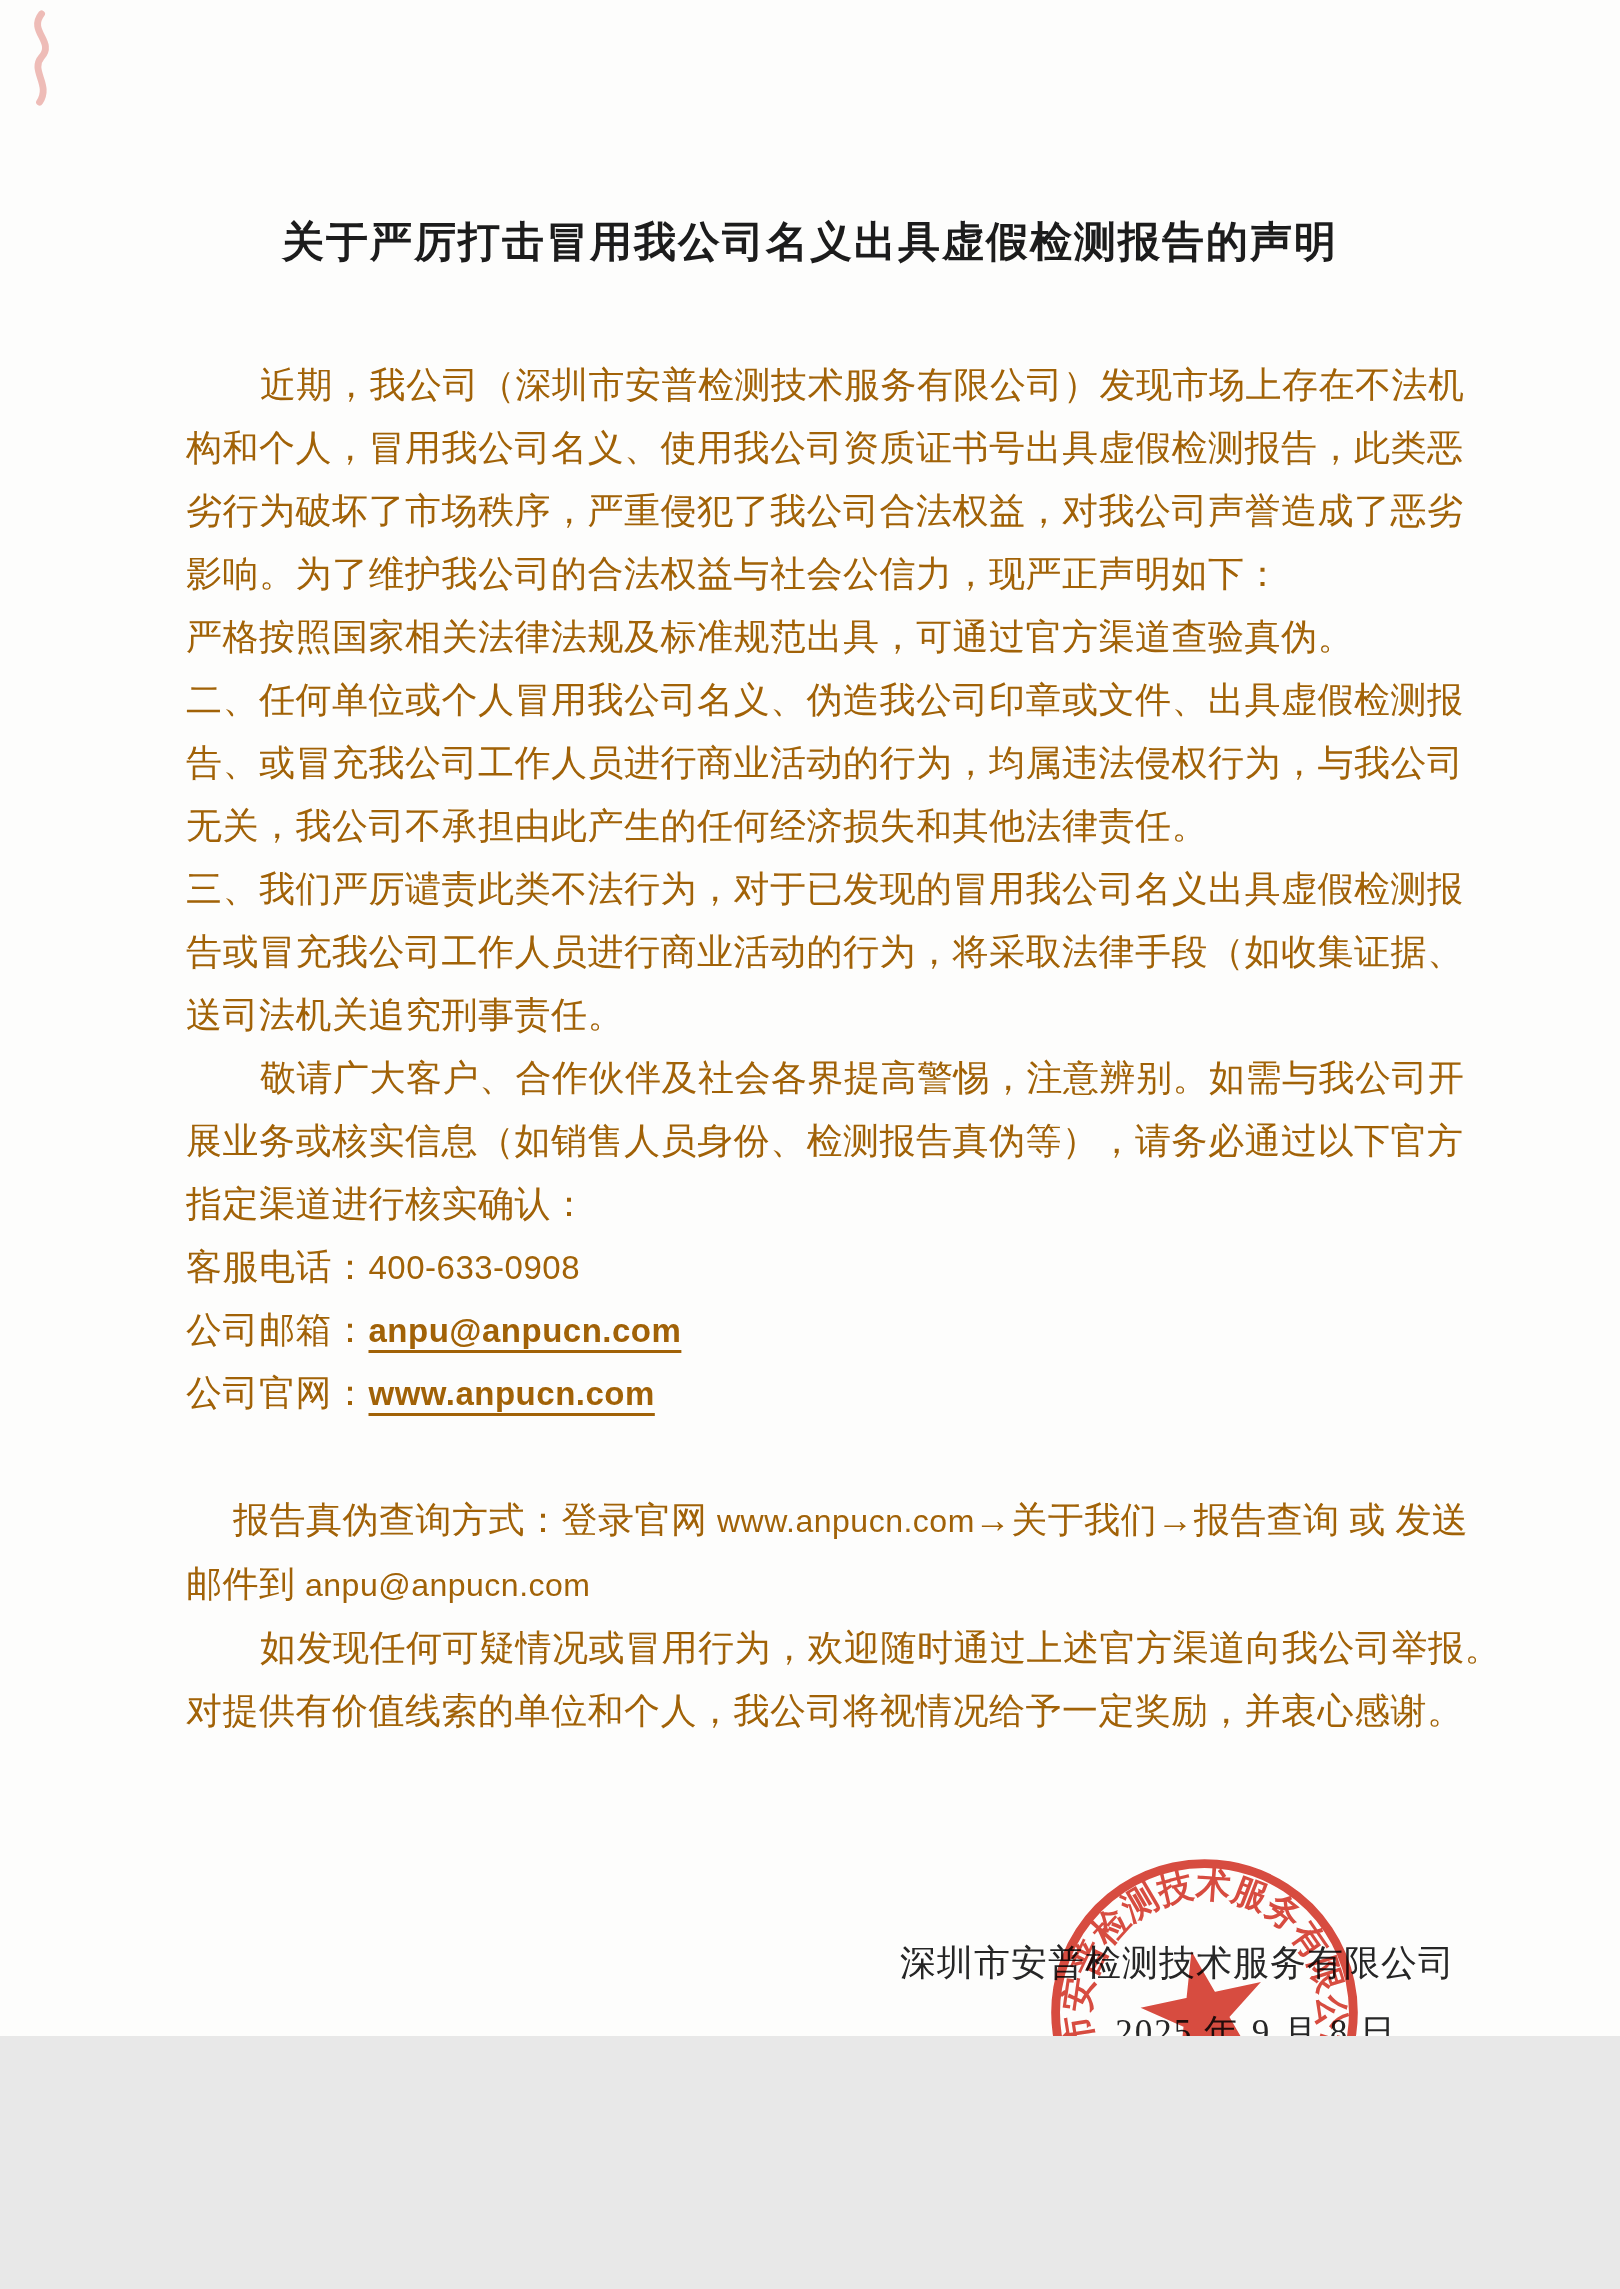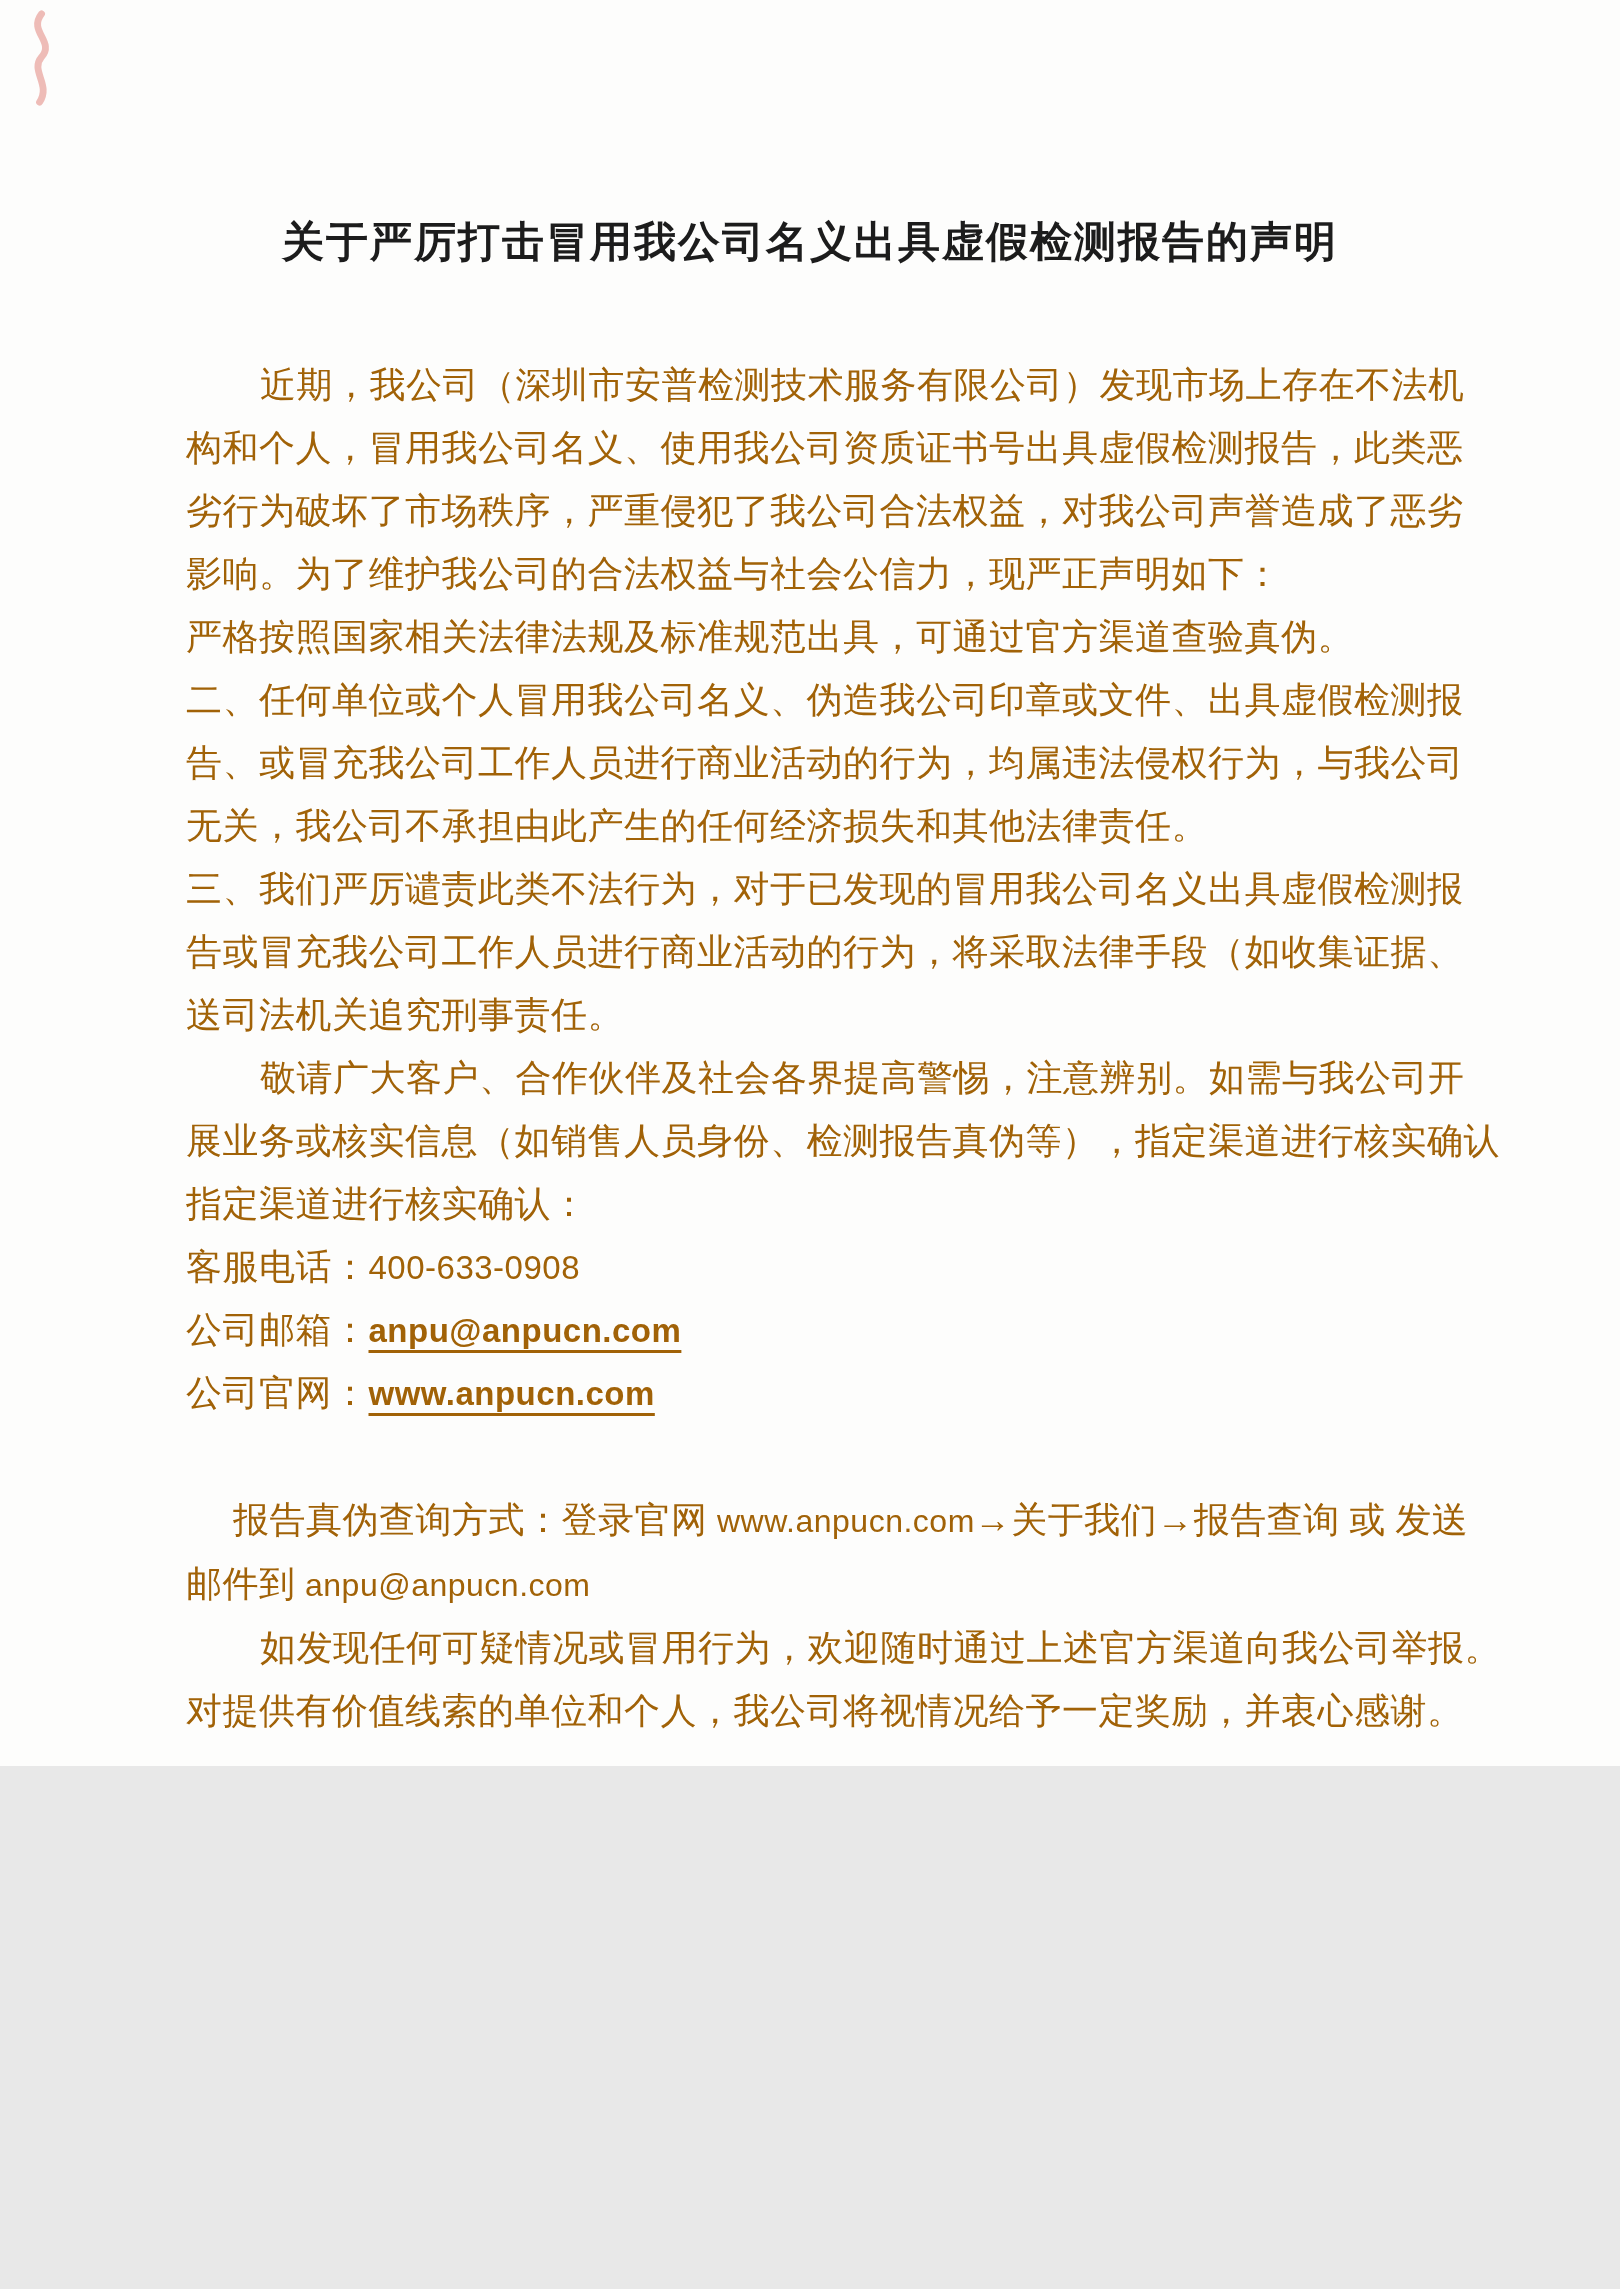--- a/index.html
+++ b/index.html
@@ -1,18 +1,18 @@
 <!DOCTYPE html>
 <html><head>
 <meta charset="utf-8">
 <style>
   html,body{margin:0;padding:0;background:#e8e8e8;}
   .page{
     position:relative;
-    width:1620px;height:1766px;
+    width:1620px;height:2036px;
     margin:0 auto;
     background:#fdfdfc;
     overflow:hidden;
     font-family:"Liberation Serif","DejaVu Serif",serif;
     color:#242424;
   }
   .title{
     position:absolute;
     left:0;top:214px;width:1620px;
     margin:0;
@@ -126,21 +126,21 @@
       <div class="line"><span class="run">劣行为破坏了市场秩序，严重侵犯了我公司合法权益，对我公司声誉造成了恶劣</span></div>
       <div class="line"><span class="run">影响。为了维护我公司的合法权益与社会公信力，现严正声明如下：</span></div>
       <div class="line"><span class="run">严格按照国家相关法律法规及标准规范出具，可通过官方渠道查验真伪。</span></div>
       <div class="line"><span class="run">二、任何单位或个人冒用我公司名义、伪造我公司印章或文件、出具虚假检测报</span></div>
       <div class="line"><span class="run">告、或冒充我公司工作人员进行商业活动的行为，均属违法侵权行为，与我公司</span></div>
       <div class="line"><span class="run">无关，我公司不承担由此产生的任何经济损失和其他法律责任。</span></div>
       <div class="line"><span class="run">三、我们严厉谴责此类不法行为，对于已发现的冒用我公司名义出具虚假检测报</span></div>
       <div class="line"><span class="run">告或冒充我公司工作人员进行商业活动的行为，将采取法律手段（如收集证据、</span></div>
       <div class="line"><span class="run">送司法机关追究刑事责任。</span></div>
       <div class="line indent"><span class="run">敬请广大客户、合作伙伴及社会各界提高警惕，注意辨别。如需与我公司开</span></div>
-      <div class="line"><span class="run">展业务或核实信息（如销售人员身份、检测报告真伪等），指定渠道进行核实确认</span></div>
+      <div class="line"><span class="run">展业务或核实信息（如销售人员身份、检测报告真伪等），请务必通过以下官方</span></div>
       <div class="line"><span class="run">指定渠道进行核实确认：</span></div>
       <div class="line"><span class="run">客服电话：</span><span class="run-num">400-633-0908</span></div>
       <div class="line"><span class="run">公司邮箱：</span><span class="run-link">anpu@anpucn.com</span></div>
       <div class="line"><span class="run">公司官网：</span><span class="run-link">www.anpucn.com</span></div>
       <div class="line gap"><span class="run">报告真伪查询方式：登录官网 </span><span class="run-latin">www.anpucn.com</span><span class="run">→关于我们→报告查询 或 发送</span></div>
       <div class="line"><span class="run">邮件到 </span><span class="run-latin">anpu@anpucn.com</span></div>
       <div class="line indent"><span class="run">如发现任何可疑情况或冒用行为，欢迎随时通过上述官方渠道向我公司举报。</span></div>
       <div class="line"><span class="run">对提供有价值线索的单位和个人，我公司将视情况给予一定奖励，并衷心感谢。</span></div>
     </div>
 

